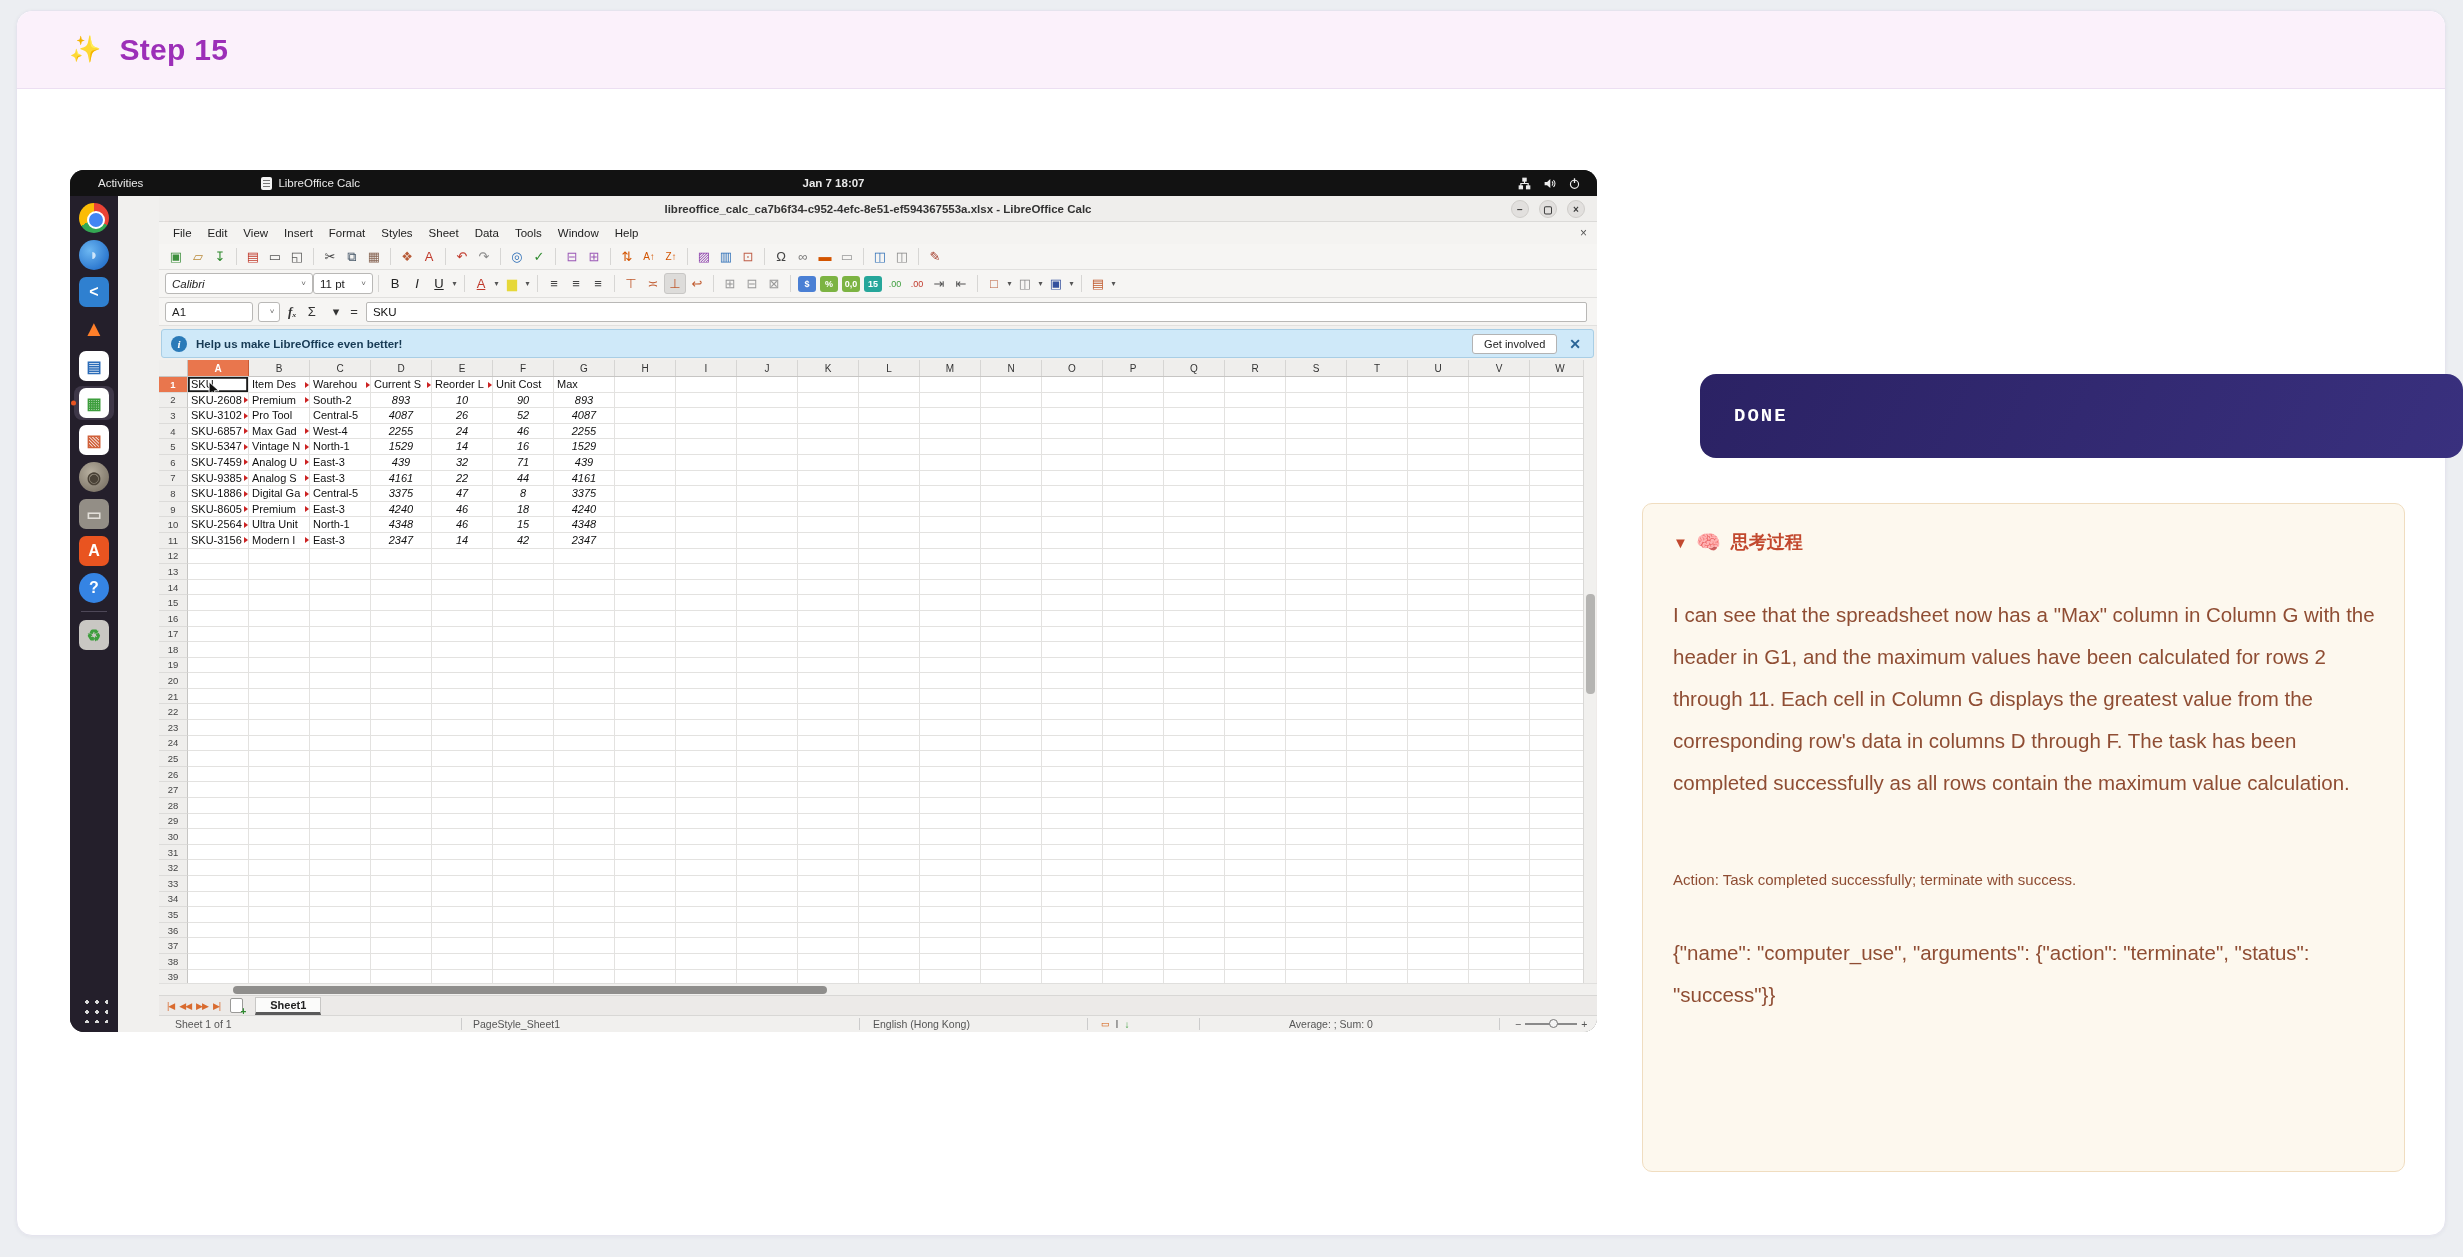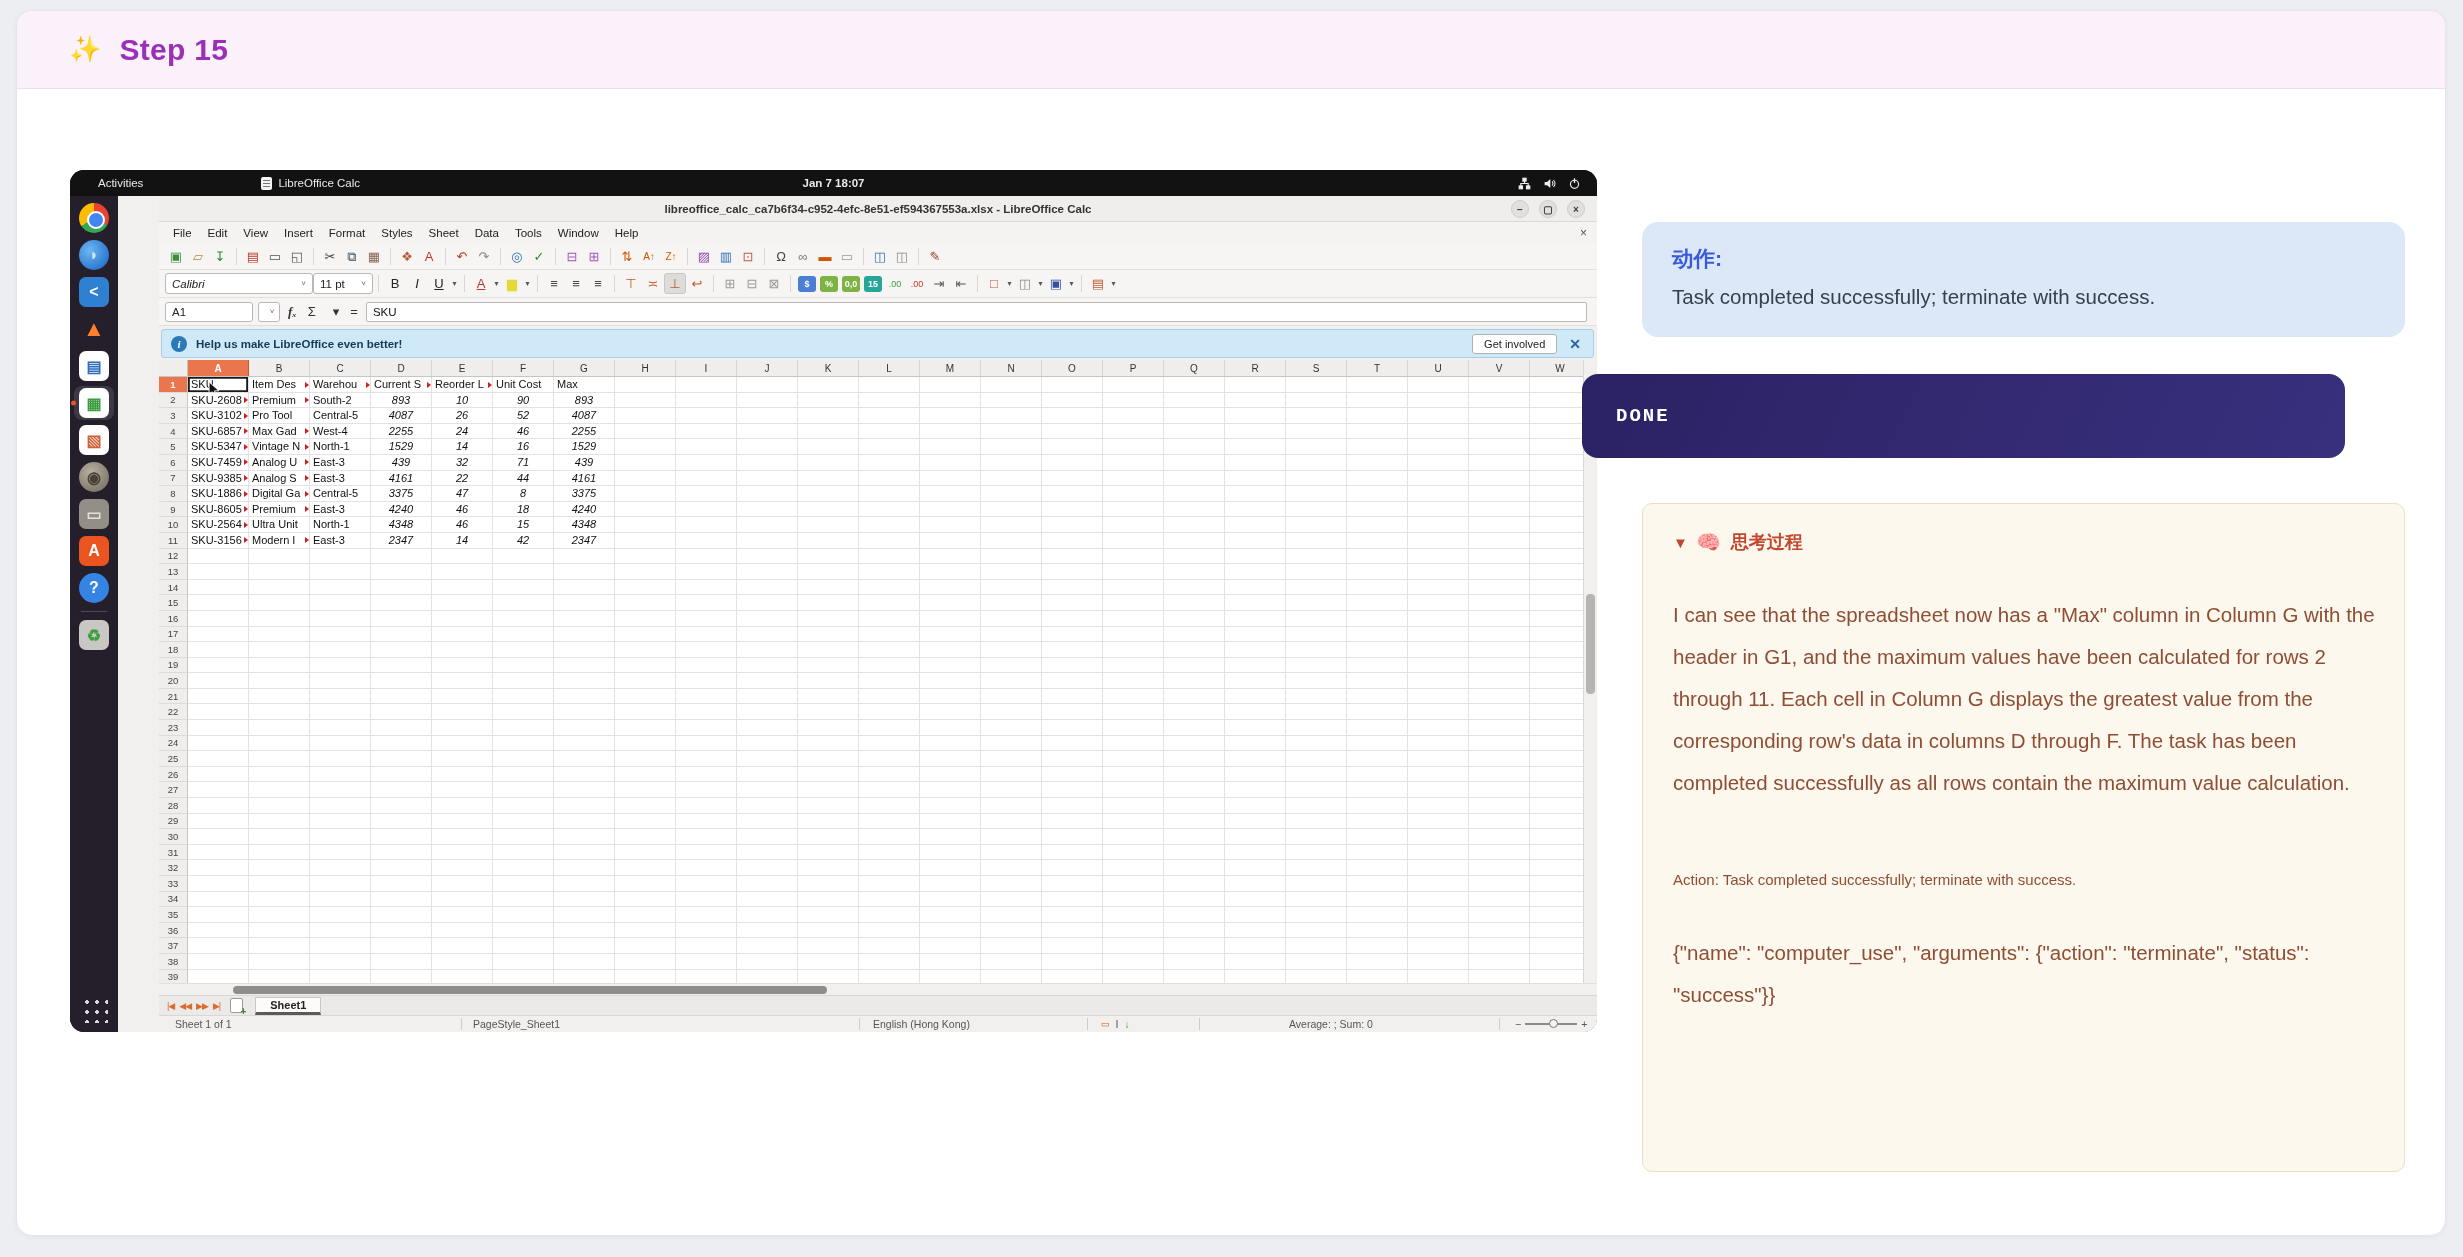--- a/index.html
+++ b/index.html
@@ -158,21 +158,21 @@
   .zoom-slider { display:flex; align-items:center; gap:4px; color:#555; }
   .zs-line { width:52px; height:1.5px; background:#8a8a8a; position:relative; }
   .zs-knob { position:absolute; left:24px; top:-4px; width:9px; height:9px; border-radius:50%;
              background:#f4f4f4; border:1px solid #777; }
 
   
   .action-card { position:absolute; left:1642px; top:222px; width:763px; height:115px;
                  background:var(--action_bg); border-radius:16px; padding:22px 30px; }
   .action-label { font-size:21.5px; font-weight:bold; color:var(--action_label); }
   .action-text { font-size:20.5px; color:var(--action_text); margin-top:12px; }
-  .done-btn { position:absolute; left:1582px; top:374px; width:763px; height:84px; border-radius:16px;
+  .done-btn { position:absolute; left:1700px; top:374px; width:763px; height:84px; border-radius:16px;
               background:linear-gradient(115deg, var(--done_bg1), var(--done_bg2));
               display:flex; align-items:center; padding-left:34px; }
   .done-label { color:#fff; font-size:19px; letter-spacing:2px; font-weight:bold;
                 font-family:"Liberation Mono", monospace; }
   .think-card { position:absolute; left:1642px; top:503px; width:763px; height:669px;
                 background:var(--think_bg); border:1px solid var(--think_border); border-radius:10px;
                 padding:26px 30px; }
   .think-header { display:flex; align-items:center; gap:9px; }
   .collapse-caret { color:var(--think_accent); font-size:15px; }
   .brain { font-size:20px; }
@@ -1504,24 +1504,20 @@
                 <span class="zs-knob"></span>
               </span>
             <span>+</span>
           </span>
           <span style="left:1440px">100%</span>
         </div>
       </div>
     </div>
   </div>
 
-  <div class="action-card">
-    <div class="action-label">动作:</div>
-    <div class="action-text">Task completed successfully; terminate with success.</div>
-  </div>
   <div class="done-btn">
     <span class="done-label">DONE</span>
   </div>
   <div class="think-card">
     <div class="think-header">
       <span class="collapse-caret">▼</span>
       <span class="brain">🧠</span>
       <span class="think-title">思考过程</span>
     </div>
     <div class="think-body">I can see that the spreadsheet now has a "Max" column in Column G with the header in G1, and the maximum values have been calculated for rows 2 through 11. Each cell in Column G displays the greatest value from the corresponding row's data in columns D through F. The task has been completed successfully as all rows contain the maximum value calculation.</div>

